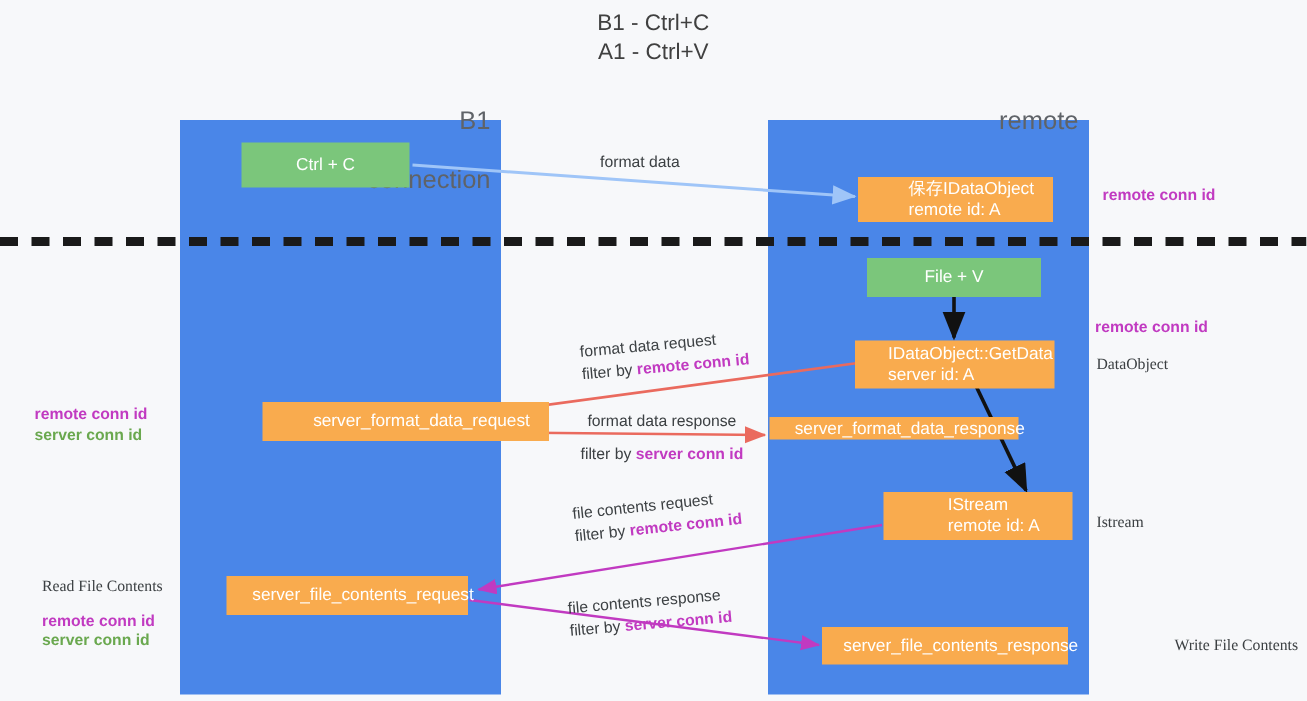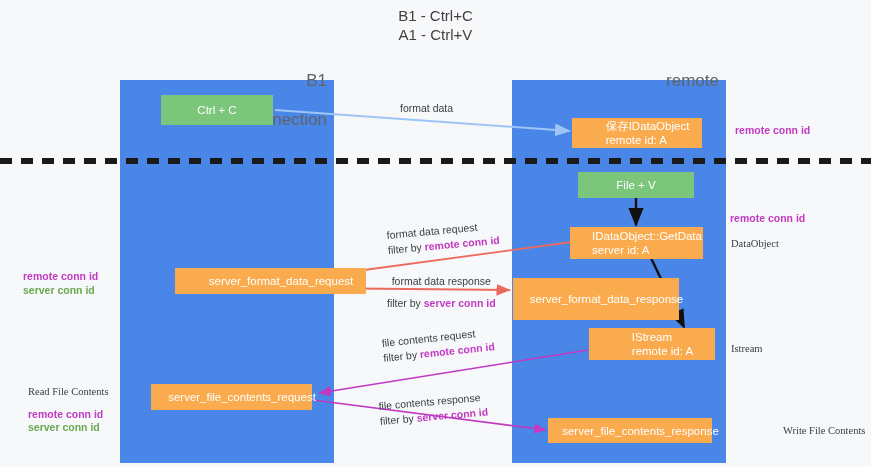--- a/index.html
+++ b/index.html
@@ -109,21 +109,21 @@
   <div class="abs node orange" style="left:572px;top:118px;width:130px;height:30px;">保存IDataObject
 remote id: A</div>
 
   <div class="abs node green" style="left:578px;top:172px;width:116px;height:26px;">File + V</div>
 
   <div class="abs node orange" style="left:570px;top:227px;width:133px;height:32px;">IDataObject::GetData
 server id: A</div>
 
   <div class="abs node orange" style="left:151px;top:268px;width:191px;height:26px;margin-left:24px;">server_format_data_request</div>
 
-  <div class="abs node orange" style="left:513px;top:278px;width:166px;height:42px;">server_format_data_response</div>
+  <div class="abs node orange" style="left:513px;top:278px;width:166px;height:15px;">server_format_data_response</div>
 
   <div class="abs node orange" style="left:589px;top:328px;width:126px;height:32px;">IStream
 remote id: A</div>
 
   <div class="abs node orange" style="left:151px;top:384px;width:161px;height:26px;">server_file_contents_request</div>
 
   <div class="abs node orange" style="left:548px;top:418px;width:164px;height:25px;">server_file_contents_response</div>
 
   <div class="abs elabel" style="left:400px;top:101px;">
     <span>format data</span>

